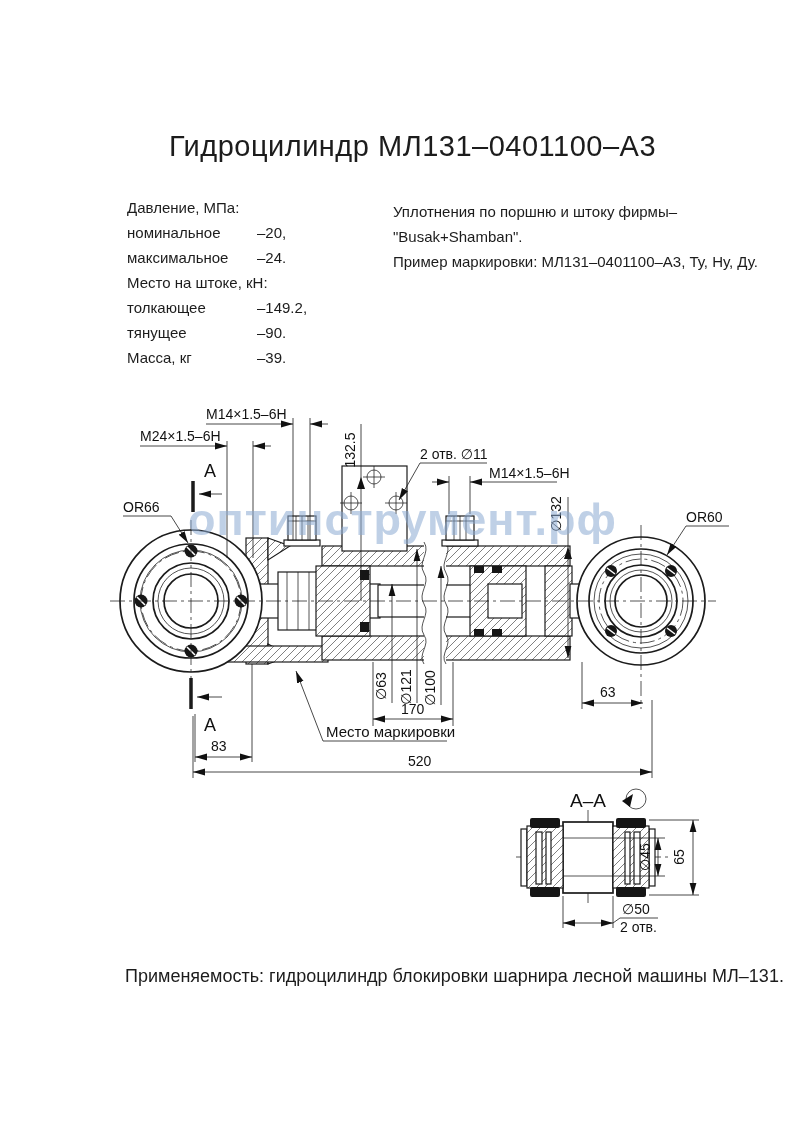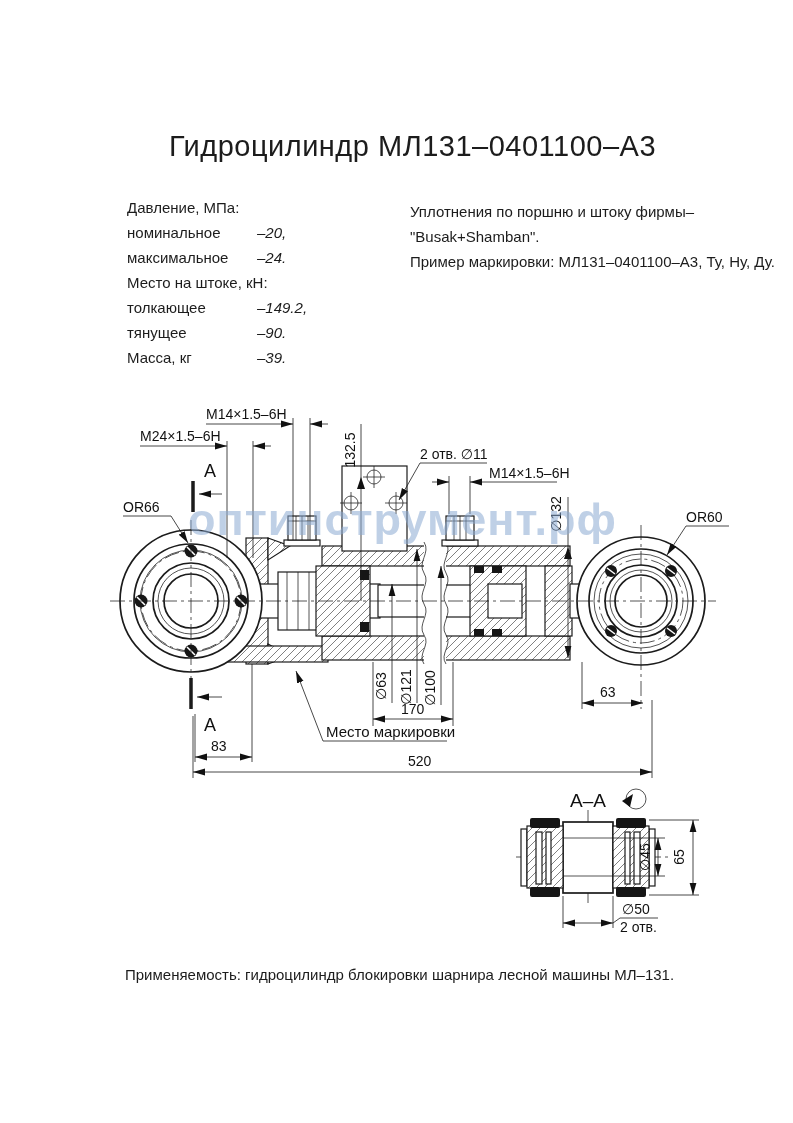--- a/index.html
+++ b/index.html
@@ -3,23 +3,23 @@
 <meta charset="utf-8">
 <style>
   html,body{margin:0;padding:0;background:#fff;}
   .sheet{position:relative;width:793px;height:1123px;background:#fff;overflow:hidden;
          font-family:"Liberation Sans",sans-serif;color:#1c1c1c;}
   .title{position:absolute;top:130px;left:0;width:100%;text-align:center;
          font-size:29px;font-weight:400;letter-spacing:.5px;margin:0;padding-left:16px;}
   .specs{position:absolute;left:127px;top:199px;font-size:15px;}
   .srow{height:25px;white-space:nowrap;}
   .slabel{display:inline-block;min-width:130px;}
-  .sval{display:inline-block;font-style:italic;}
-  .notes{position:absolute;left:410px;top:199px;font-size:15px;line-height:25px;white-space:nowrap;}
-  .application{position:absolute;left:125px;top:966px;font-size:15px;white-space:nowrap;}
+  .sval{display:inline-block;}
+  .notes{position:absolute;left:393px;top:199px;font-size:15px;line-height:25px;white-space:nowrap;}
+  .application{position:absolute;left:125px;top:966px;font-size:18px;white-space:nowrap;}
   .watermark{position:absolute;left:188px;top:494px;font-size:45px;font-weight:bold;
              color:rgba(139,170,210,.55);letter-spacing:1px;z-index:3;pointer-events:none;white-space:nowrap;}
   svg.draw{position:absolute;left:0;top:0;z-index:1;}
   svg text{font-family:"Liberation Sans",sans-serif;font-size:14px;fill:#111;}
   .s18{font-size:18px;} .s19{font-size:19px;} .s15{font-size:15px;}
   .tn{stroke:#1b1b1b;stroke-width:.75;fill:none;}
   .cl{stroke:#1b1b1b;stroke-width:.75;fill:none;stroke-dasharray:15 4 3 4;}
   .ha{fill:url(#h);stroke:#1b1b1b;stroke-width:1.2;}
   .wf{fill:#fff;stroke:#1b1b1b;stroke-width:1.2;}
   .wt{fill:#fff;stroke:#1b1b1b;stroke-width:1.7;}

